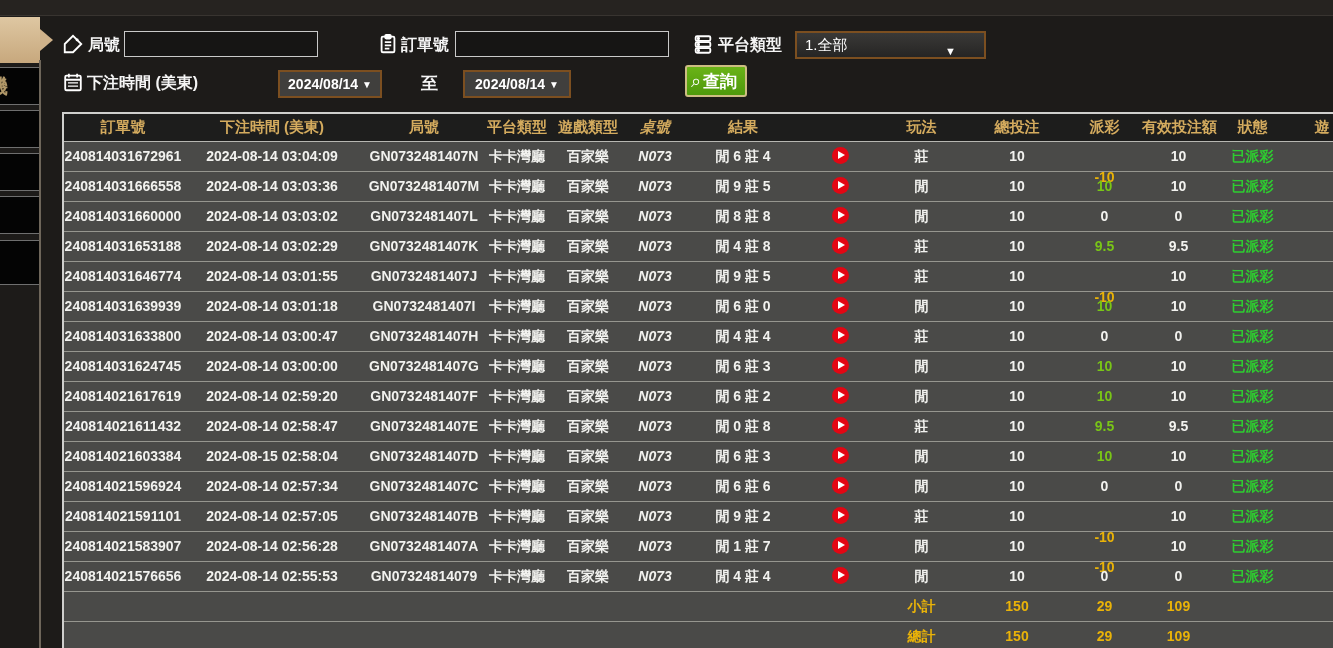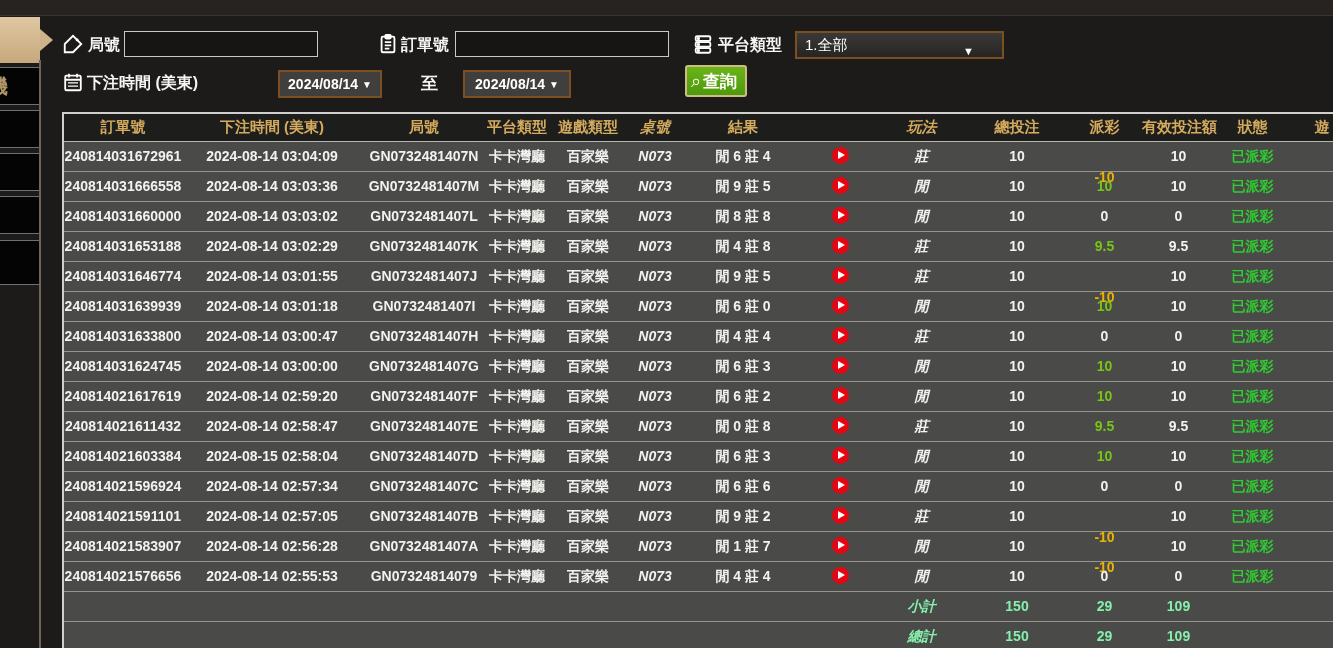--- a/index.html
+++ b/index.html
@@ -42,27 +42,27 @@
   .table-wrap{position:absolute;left:62px;top:112px;width:1271px;height:536px;
               overflow:hidden;background:#4a4a48;border-left:2px solid #cfcfcd;
               border-top:2px solid #cfcfcd;box-sizing:border-box;}
   .tbl{width:1290px;}
   .tr{display:flex;height:29px;line-height:28px;border-bottom:1px solid #96968f;
       color:#f2f2ef;font-size:14px;font-weight:bold;}
   .tr-head{height:27px;line-height:26px;background:#1d1d1c;color:#d4ab5e;font-size:15px;
            border-bottom:1px solid #b7b7b2;}
   .td{display:inline-block;text-align:center;overflow:visible;white-space:nowrap;flex:none;}
   .c0{width:118px;}.c1{width:180px;}.c2{width:124px;}.c3{width:62px;}.c4{width:80px;}
-  .c5{width:54px;font-style:italic;}.c6{width:122px;}.c7{width:72px;}.c8{width:91px;font-style:italic;}.c9{width:100px;text-align:center;}
+  .c5{width:54px;font-style:italic;}.c6{width:122px;}.c7{width:72px;}.c8{width:91px;}.c9{width:100px;text-align:center;}
   .c10{width:75px;}.c11{width:73px;}.c12{width:75px;}.c13{width:64px;}
   .pos{color:#79c517;}
   .neg{color:#eab308;margin-top:21px;}
   .zero{color:#f2f2ef;}
   .status{color:#2ecd30;}
-  .tot{color:#86efac;}
+  .tot{color:#eab308;}
   .playbtn{display:inline-block;width:17px;height:17px;border-radius:50%;background:#e30613;
            position:relative;vertical-align:-3px;cursor:pointer;}
   .playbtn i{position:absolute;left:6px;top:4px;width:0;height:0;
              border-top:4.5px solid transparent;border-bottom:4.5px solid transparent;
              border-left:7px solid #fff;}
 </style>
 </head>
 <body>
 
 <div class="screen">
@@ -103,21 +103,21 @@
     <svg viewBox="0 0 24 24" fill="none" stroke="#fff" stroke-width="2">
         <rect x="4" y="3.5" width="16" height="5" rx="1.5"></rect>
         <rect x="4" y="10" width="16" height="5" rx="1.5"></rect>
         <rect x="4" y="16.5" width="16" height="5" rx="1.5"></rect>
         <circle cx="7" cy="6" r="0.8" fill="#fff"></circle>
         <circle cx="7" cy="12.5" r="0.8" fill="#fff"></circle>
         <circle cx="7" cy="19" r="0.8" fill="#fff"></circle>
       </svg>
   </span>
   <span class="lbl" style="left:718px;top:35px">平台類型</span>
-  <div class="pselect" style="left:795px;top:31px;width:209px">
+  <div class="pselect" style="left:795px;top:31px;width:191px">
     <span>1.全部</span>
     <span class="car">▼</span>
   </div>
 
   <span class="ficon" style="left:62px;top:71px">
     <svg viewBox="0 0 24 24" fill="none" stroke="#fff" stroke-width="2">
         <rect x="3.5" y="5" width="17" height="16" rx="1.5"></rect>
         <path d="M3.5 9.5h17M7.5 3v4M16.5 3v4"></path>
         <path d="M6.5 13h11M6.5 16.5h11" stroke-width="1.4"></path>
       </svg>

